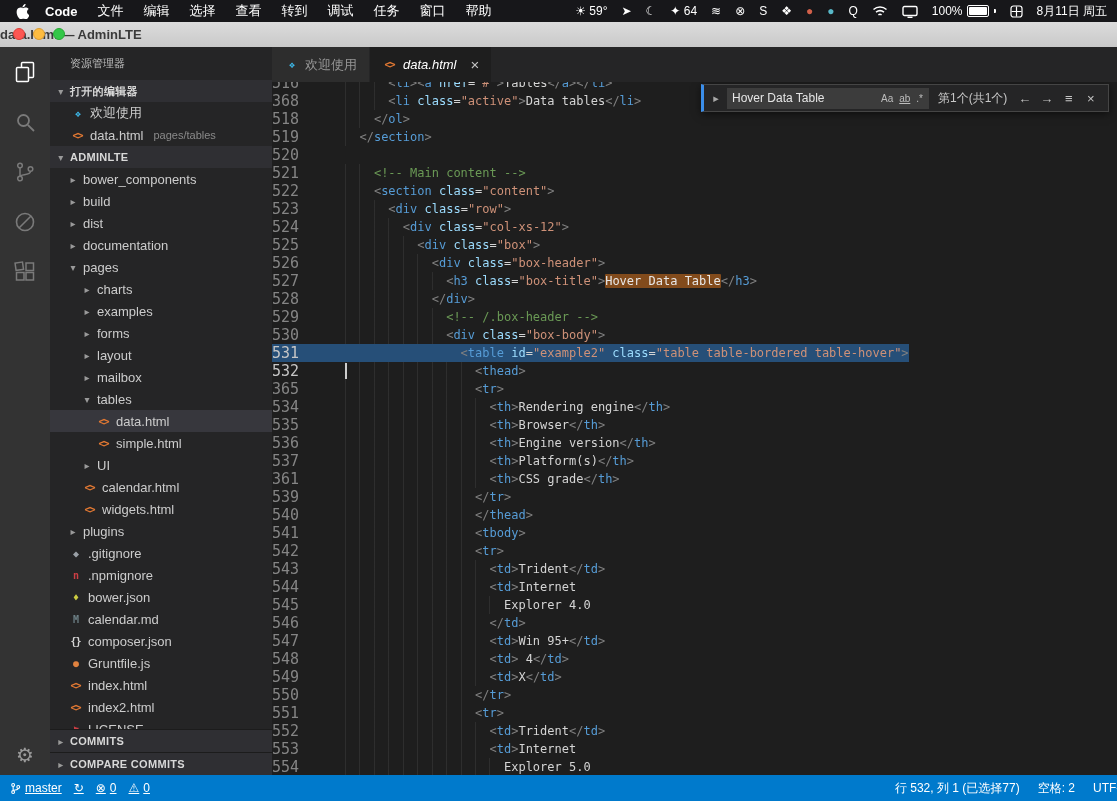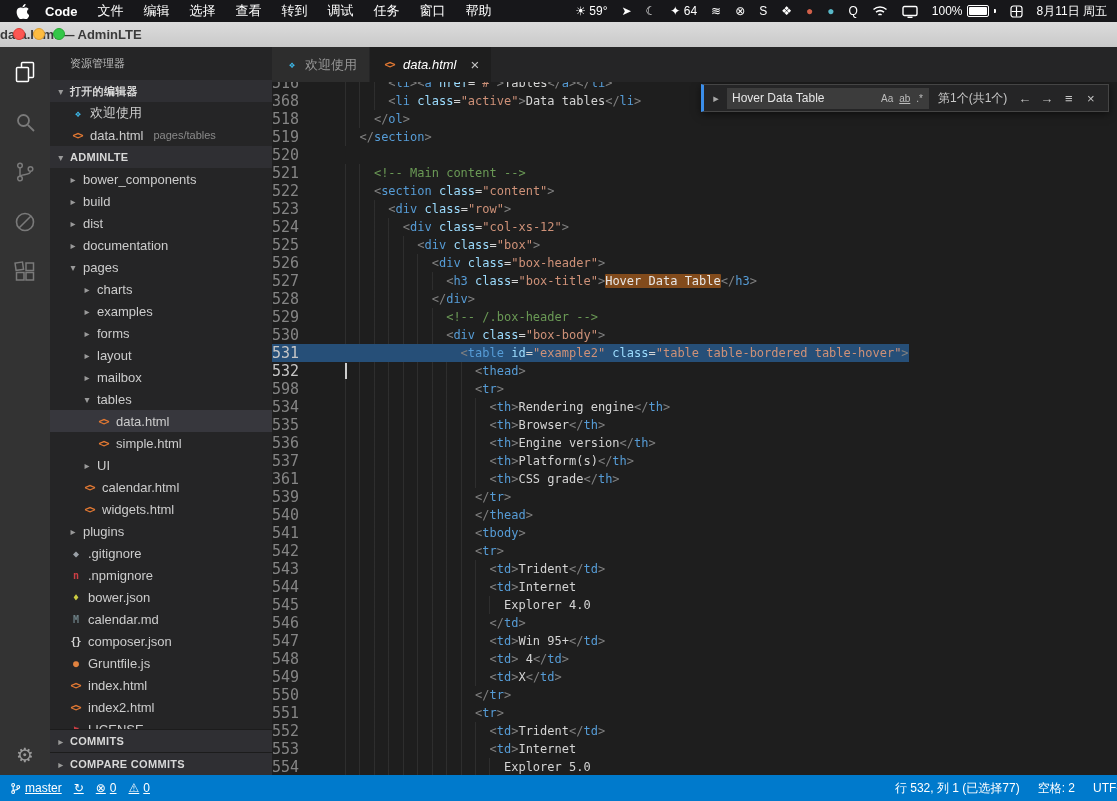--- a/index.html
+++ b/index.html
@@ -366,21 +366,21 @@
               <div class="gline">523</div>
               <div class="gline">524</div>
               <div class="gline">525</div>
               <div class="gline">526</div>
               <div class="gline">527</div>
               <div class="gline">528</div>
               <div class="gline">529</div>
               <div class="gline">530</div>
               <div class="gline sel cur">531</div>
               <div class="gline cur">532</div>
-              <div class="gline">598</div>
+              <div class="gline">365</div>
               <div class="gline">534</div>
               <div class="gline">535</div>
               <div class="gline">536</div>
               <div class="gline">537</div>
               <div class="gline">361</div>
               <div class="gline">539</div>
               <div class="gline">540</div>
               <div class="gline">541</div>
               <div class="gline">542</div>
               <div class="gline">543</div>

